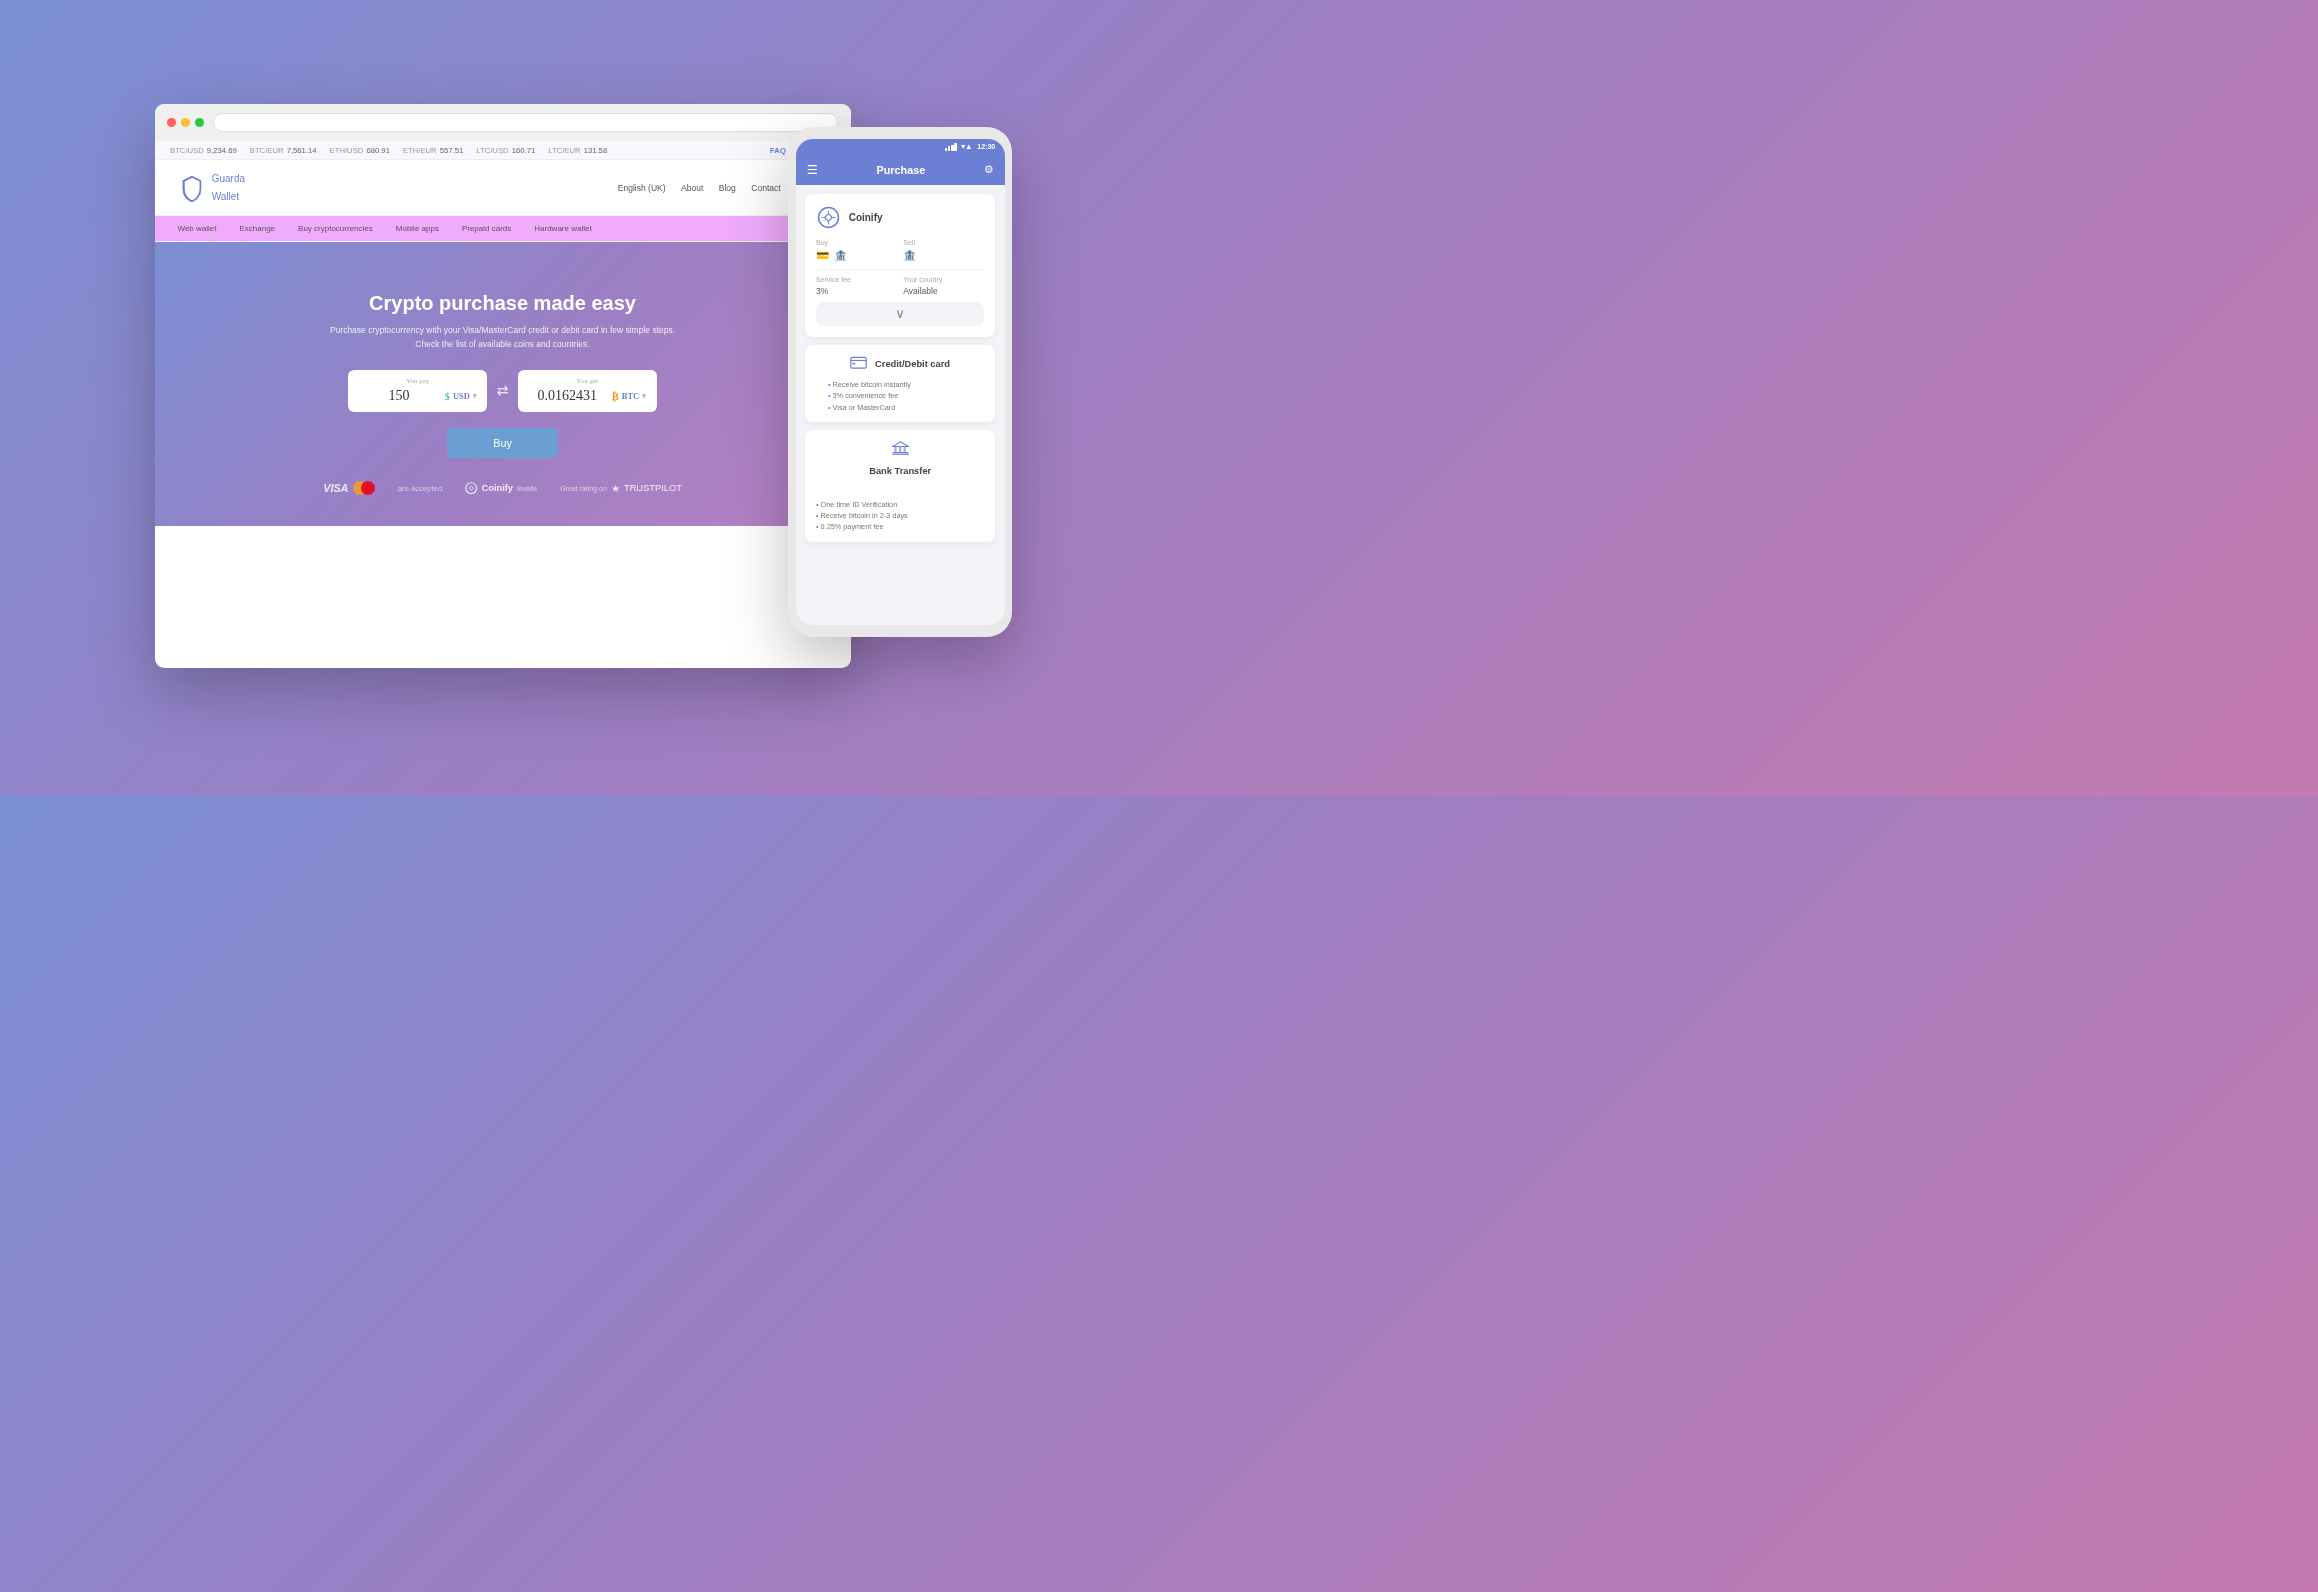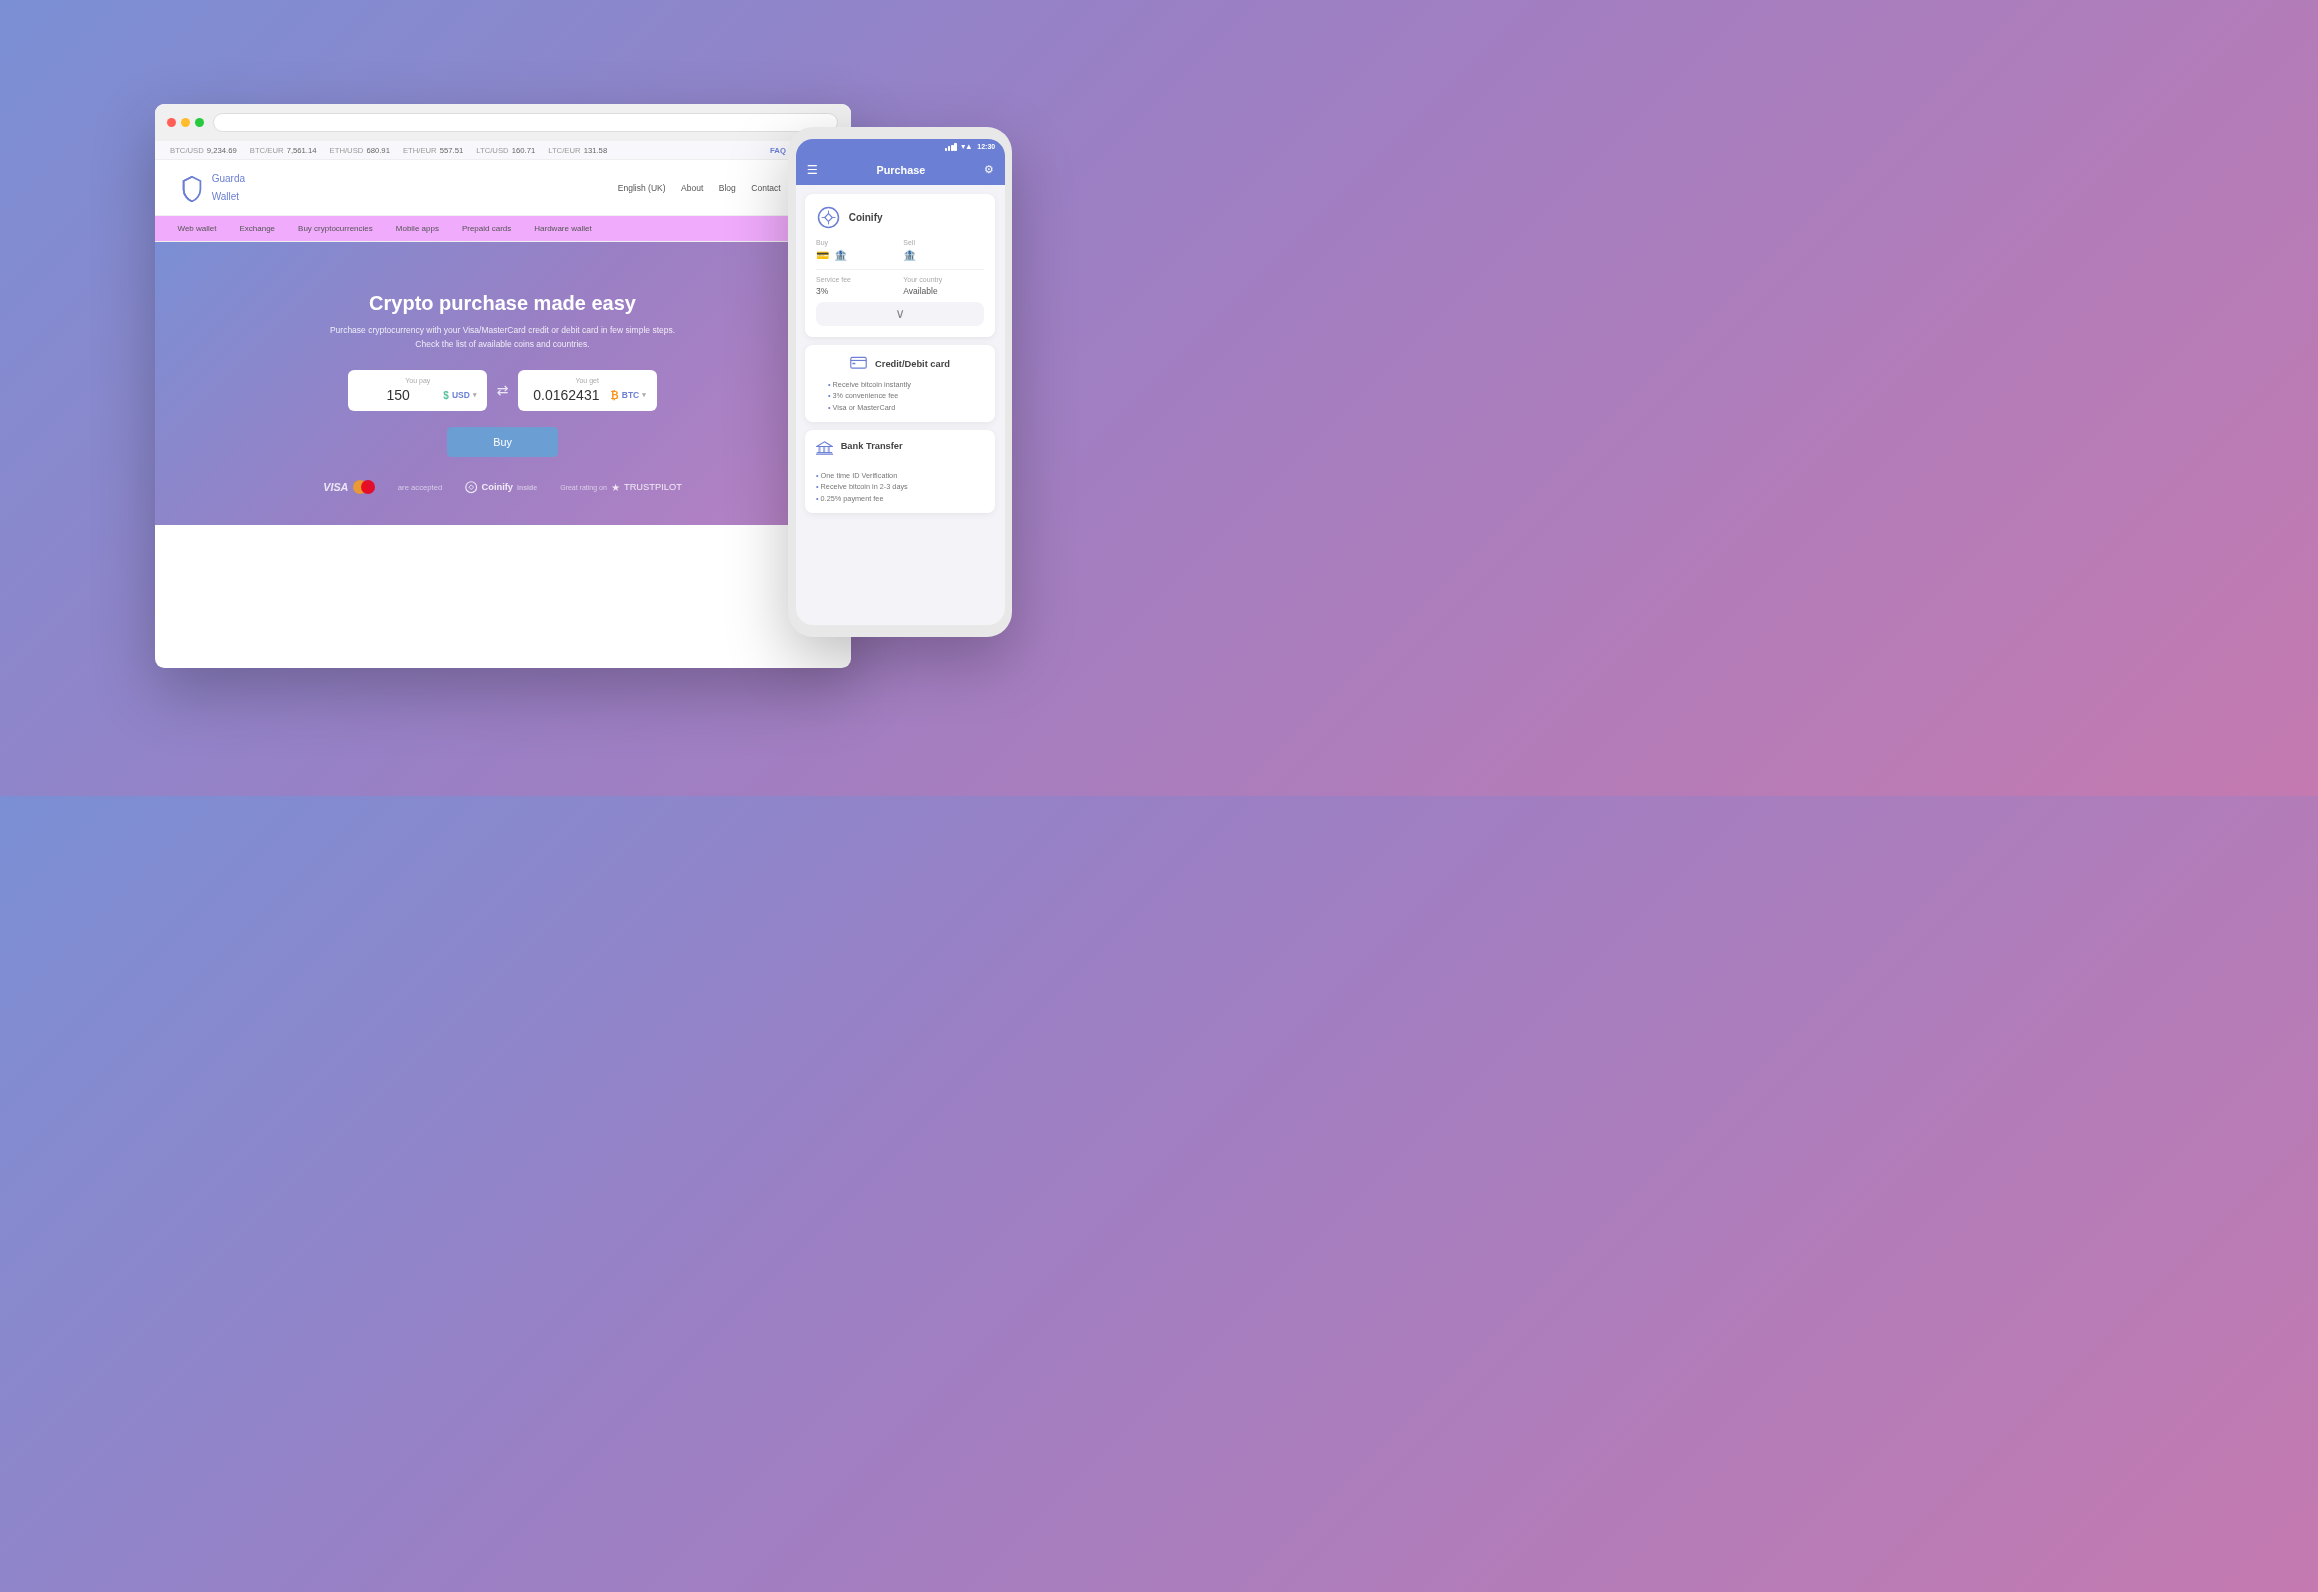--- a/index.html
+++ b/index.html
@@ -200,20 +200,21 @@
       margin-bottom: 18.5px;
     }
 
     
     .buy-form {
       display: flex;
       align-items: center;
       justify-content: center;
       gap: 9.3px;
       margin-bottom: 15.5px;
+      font-family: Liberation Serif, serif;
     }
 
     .form-field {
       background: #fff;
       border-radius: 6.2px;
       padding: 7.7px 10.8px;
       min-width: 139px;
     }
 
     .field-label {
@@ -532,23 +533,24 @@
     
     .bank-section {
       background: #fff;
       border-radius: 7.7px;
       padding: 10.8px;
       box-shadow: 0 1.5px 6.2px rgba(0,0,0,0.06);
     }
 
     .bank-header {
       display: flex;
-      align-items: flex-start;
+      align-items: center;
       gap: 7.7px;
-      margin-bottom: 13px;
+      margin-bottom: 24px;
+      flex-direction: column;
     }
 
     .bank-icon {
       font-size: 14px;
       color: #6b7fd4;
     }
 
     .bank-title {
       font-size: 9.3px;
       font-weight: 600;

